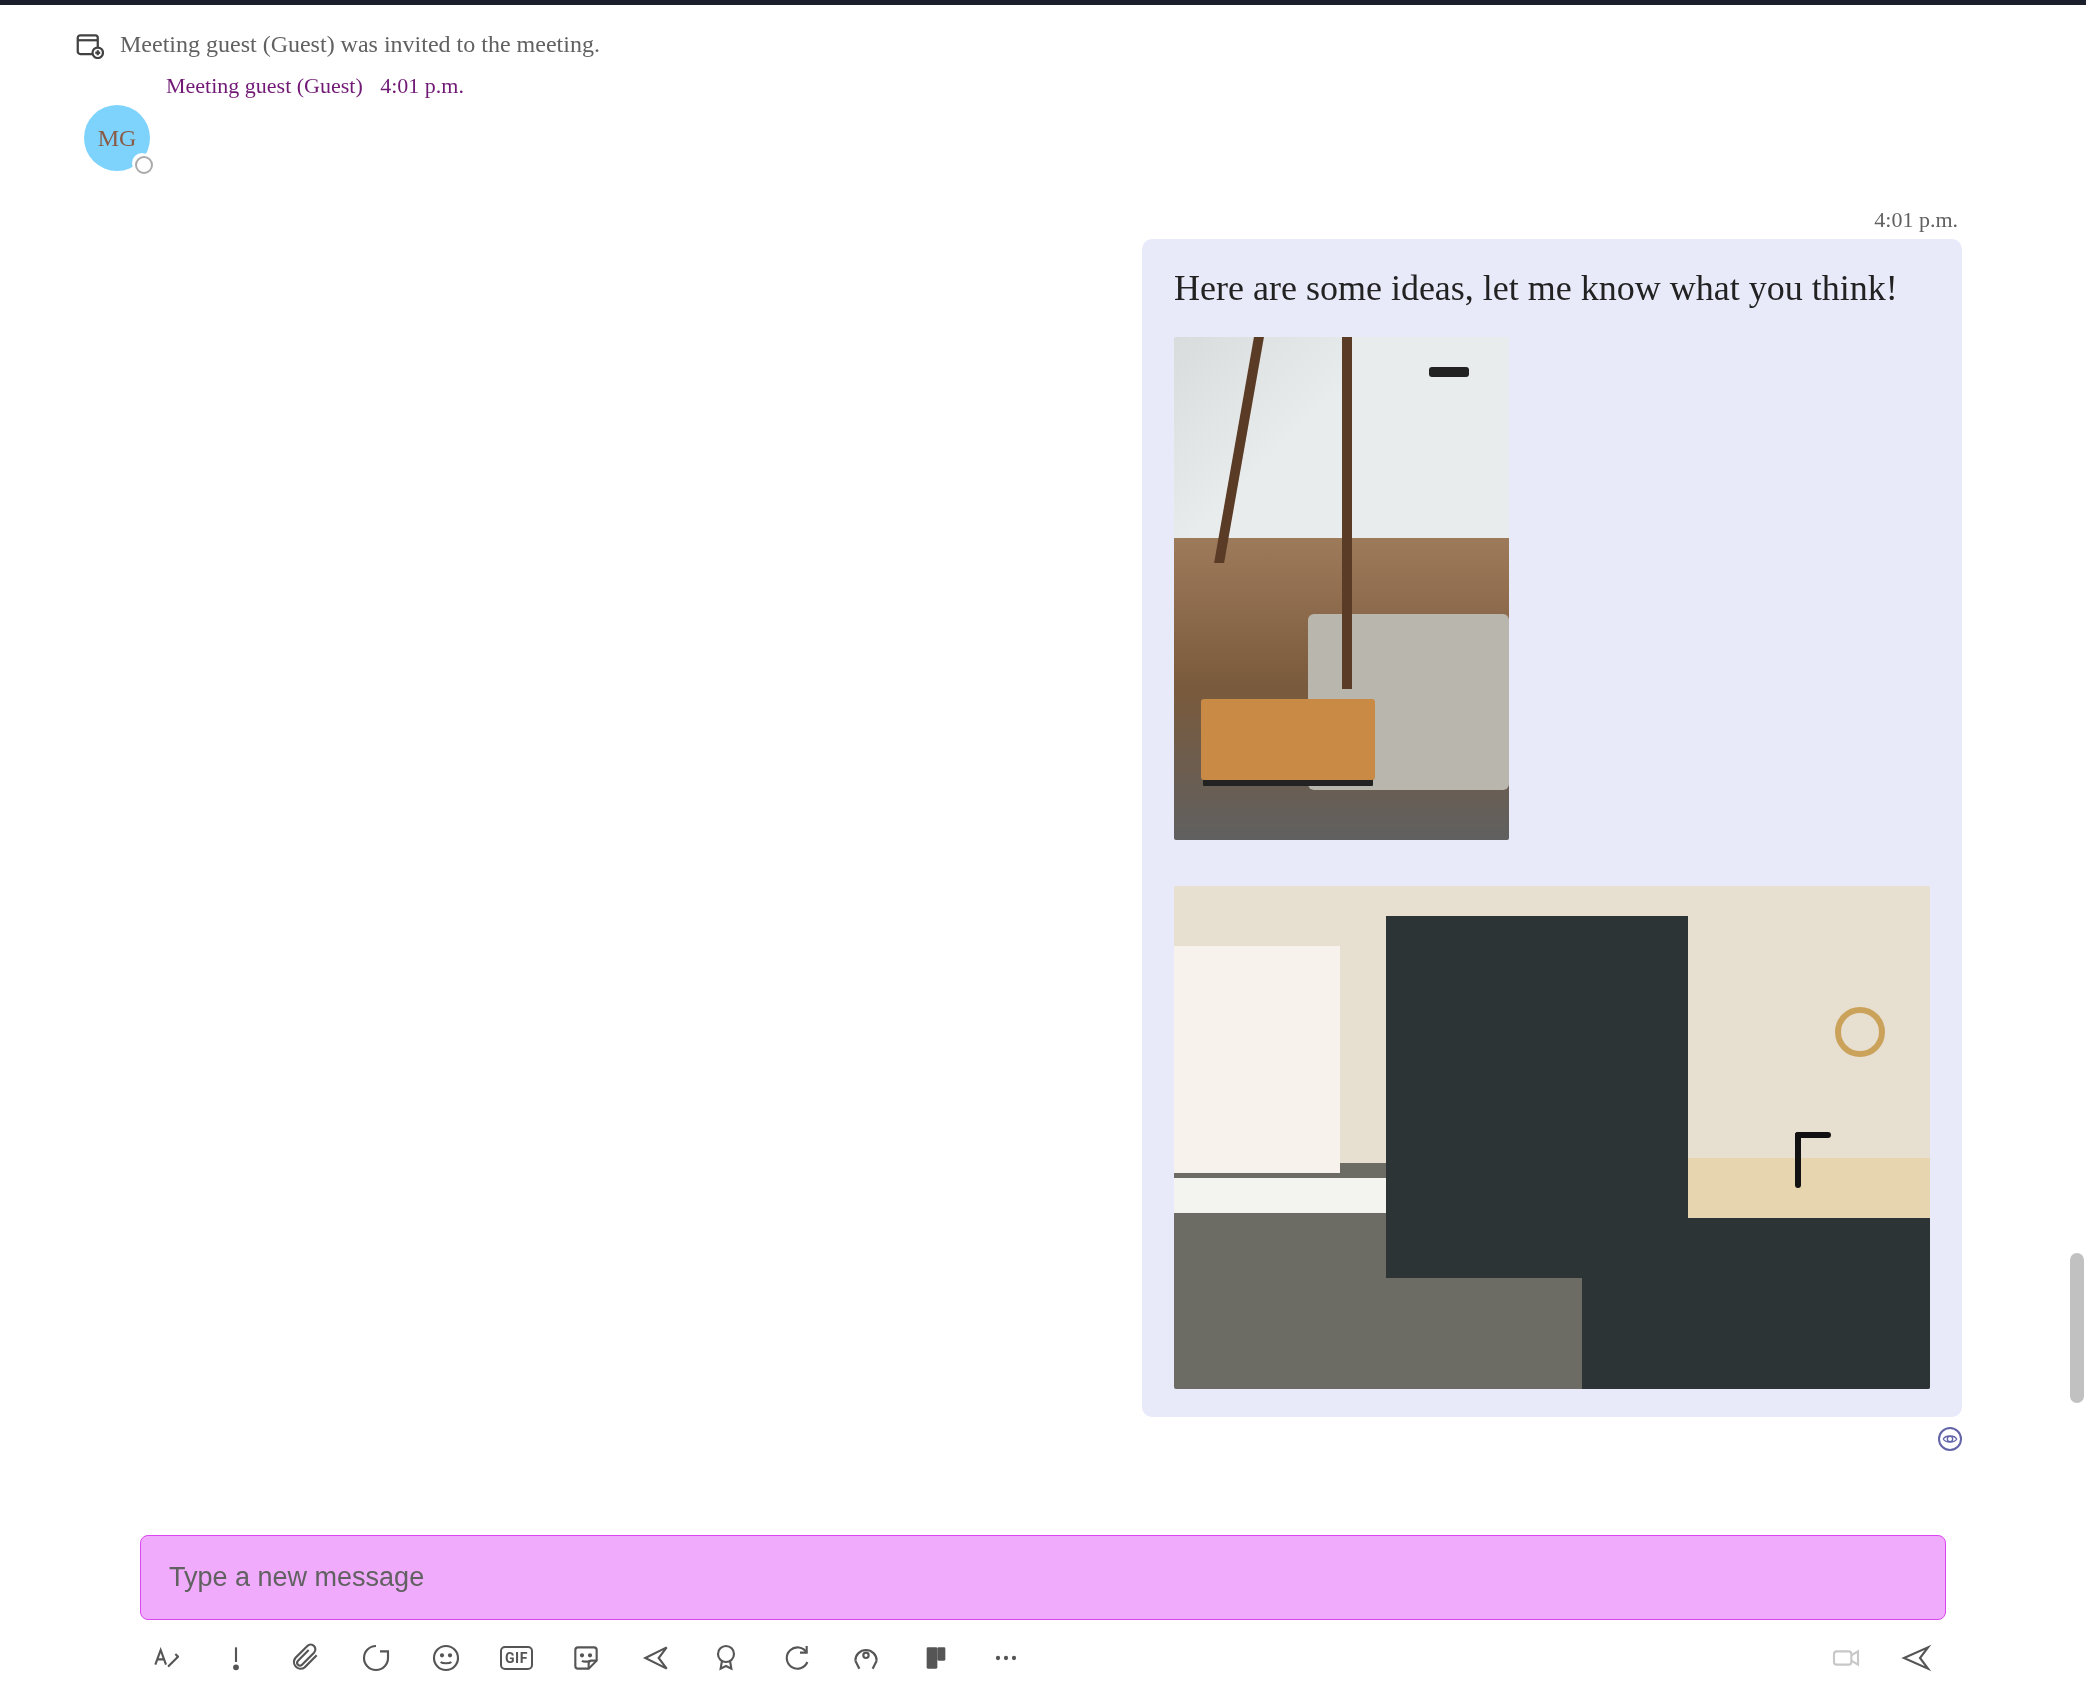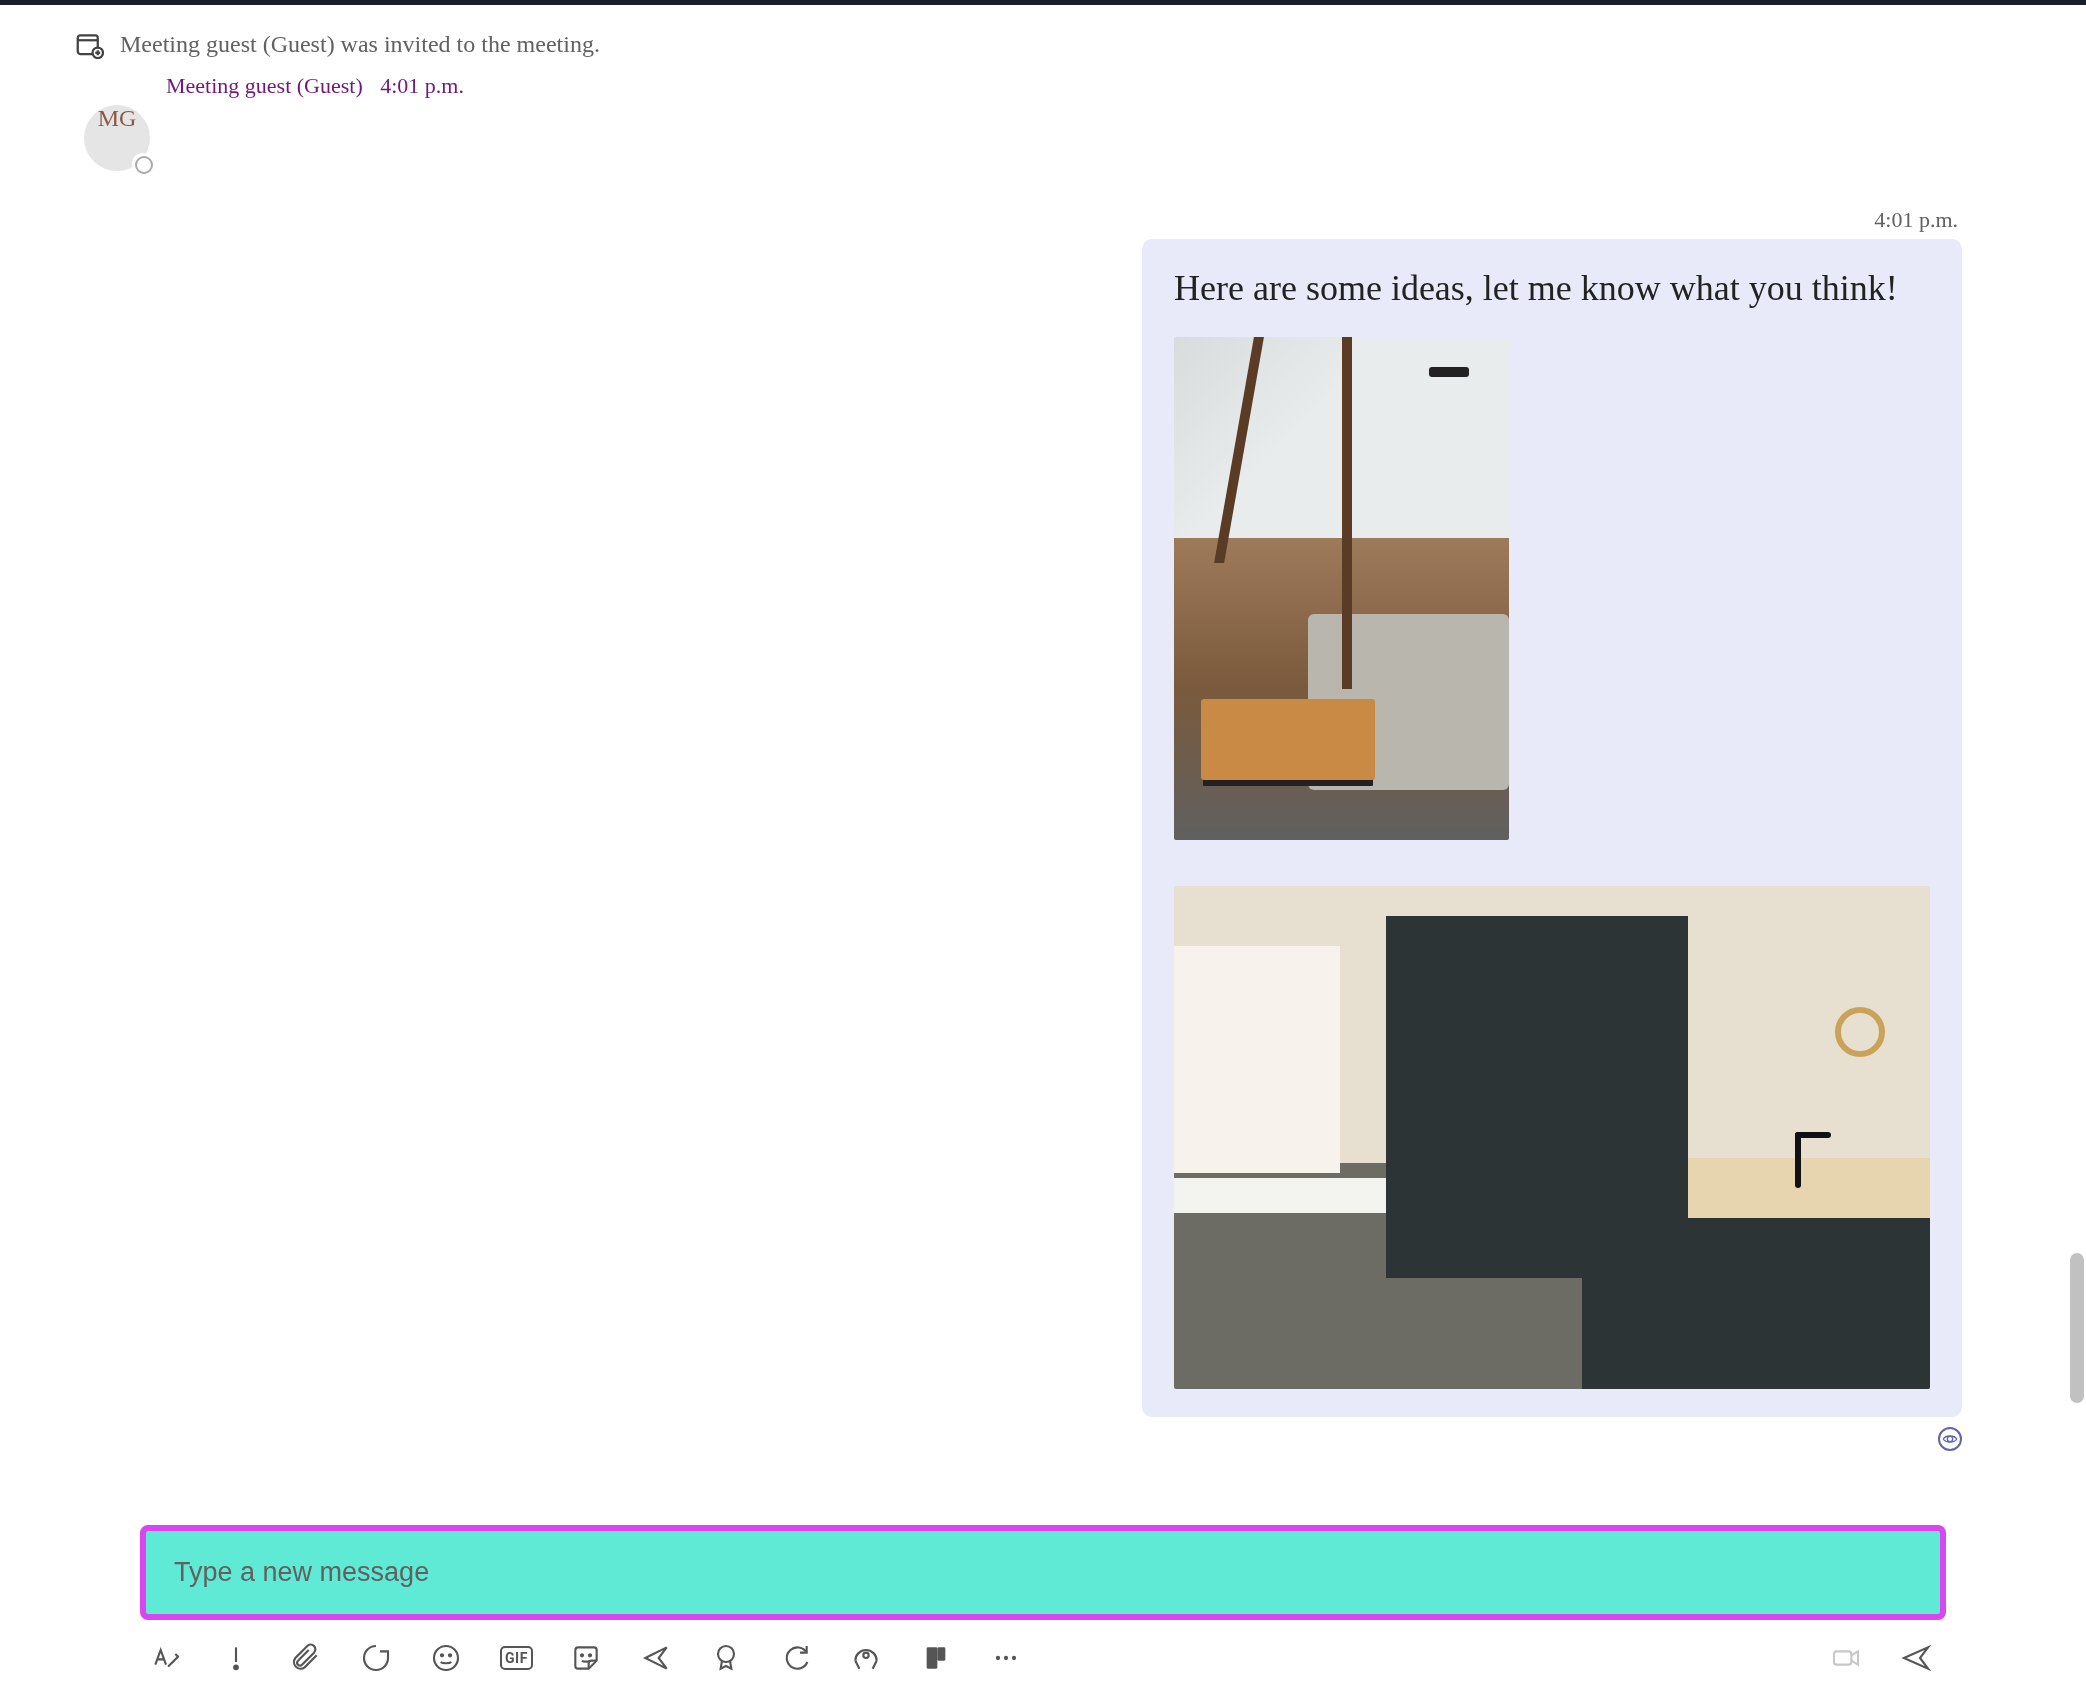--- a/index.html
+++ b/index.html
@@ -8,21 +8,21 @@
   .chat-area { position: relative; height: 1525px; width: 100%; overflow-y: auto; padding: 16px 24px; font-family: Liberation Serif, serif; }
 
   
   .sys-row { display: flex; align-items: center; gap: 16px; padding: 8px 50px; color: #616161; font-size: 24px; }
   .sys-icon { width: 30px; height: 30px; color: #424242; display:inline-flex; align-items:center; justify-content:center; }
 
   
   .msg-in-meta { padding: 6px 0 6px 142px; color: #701a75; font-size: 22px; }
   .msg-in-meta .ts { margin-left: 12px; }
   .msg-in-row { display: flex; align-items: flex-start; gap: 14px; padding-left: 60px; }
-  .avatar { width: 66px; height: 66px; border-radius: 50%; background: #e5e5e5; color: #8a5a45; display:flex; justify-content:center; font-size: 24px; font-weight: 500; position:relative; }
+  .avatar { width: 66px; height: 66px; border-radius: 50%; background: #7dd3fc; color: #8a5a45; display:flex; align-items:center; justify-content:center; font-size: 24px; font-weight: 500; position:relative; }
   .presence { position:absolute; bottom:-2px; right:-2px; width:20px; height:20px; border-radius:50%; background:#fff; border:2px solid #fff; }
   .presence::after { content:""; display:block; width:14px; height:14px; border:2px solid #aaa; border-radius:50%; margin:1px; }
   .bubble-in { background:#fff; border:1px solid #e8e8e8; border-radius: 10px; padding: 18px 30px; font-size: 28px; color:#222; box-shadow: 0 1px 1px rgba(0,0,0,0.03); }
 
   
   .msg-out-wrap { display:flex; flex-direction:column; align-items:flex-end; padding-right: 100px; margin-top: 30px;}
   .msg-out-ts { color:#616161; font-size: 22px; padding: 6px 4px; }
   .bubble-out { background:#e8e9f9; border-radius: 10px; padding: 28px 32px; width: 820px; font-size: 36px; color:#222; }
   .bubble-out .text { margin-bottom: 28px; }
   .img-slot { background:#666; border-radius:2px; margin-bottom: 46px; display:block; overflow:hidden; position:relative; }
@@ -44,21 +44,21 @@
   .kitchen .island { position:absolute; right:0; bottom:0; width:46%; height:42%; background:#2d3436; }
   .kitchen .islandtop { position:absolute; right:0; bottom:34%; width:50%; height:12%; background:#e6d5ae; }
   .kitchen .faucet { position:absolute; right:17%; bottom:40%; width:6px; height:56px; background:#111; border-radius:3px; }
   .kitchen .faucet::after{ content:""; position:absolute; top:0; left:0; width:36px; height:6px; background:#111; border-radius:3px;}
   .kitchen .mirror { position:absolute; right:6%; top:24%; width:50px; height:50px; border:6px solid #caa25a; border-radius:50%; }
 
   .seen-icon { align-self:flex-end; margin-top:10px; width:24px; height:24px; border:2px solid #6264a7; border-radius:50%; display:flex; align-items:center; justify-content:center; color:#6264a7; font-size:14px; }
 
   
   .composer-wrap { position:absolute; left:0; right:0; bottom:0; padding: 0 140px 16px; background:#fff; }
-  .composer-input { width:100%; border:6px solid #d946ef; border-radius:8px; padding: 26px 28px; font-size:27px; color:#616161; outline:none; background:#5eead4; }
+  .composer-input { width:100%; border:1px solid #d946ef; border-radius:8px; padding: 26px 28px; font-size:27px; color:#616161; outline:none; background:#f0abfc; }
   .composer-input::placeholder { color:#616161; }
   .toolbar { display:flex; align-items:center; gap: 34px; padding: 20px 10px 8px; }
   .toolbar .spacer { flex:1; }
   .tool-btn { width:36px; height:36px; color:#555; display:inline-flex; align-items:center; justify-content:flex-start; cursor:pointer; }
   .tool-btn svg { width:32px; height:32px; stroke:#555; fill:none; stroke-width:1.6; }
   .tool-btn.disabled svg { stroke:#c8c8c8; }
   .gif-box { border:2px solid #555; border-radius:5px; font-size:14px; font-weight:700; padding:2px 3px; color:#555; letter-spacing:0.5px;}
   .scrollbar-fake { position:absolute; right:2px; top:1248px; width:14px; height:150px; background:#c1c1c1; border-radius:7px; }
 
 </style>

